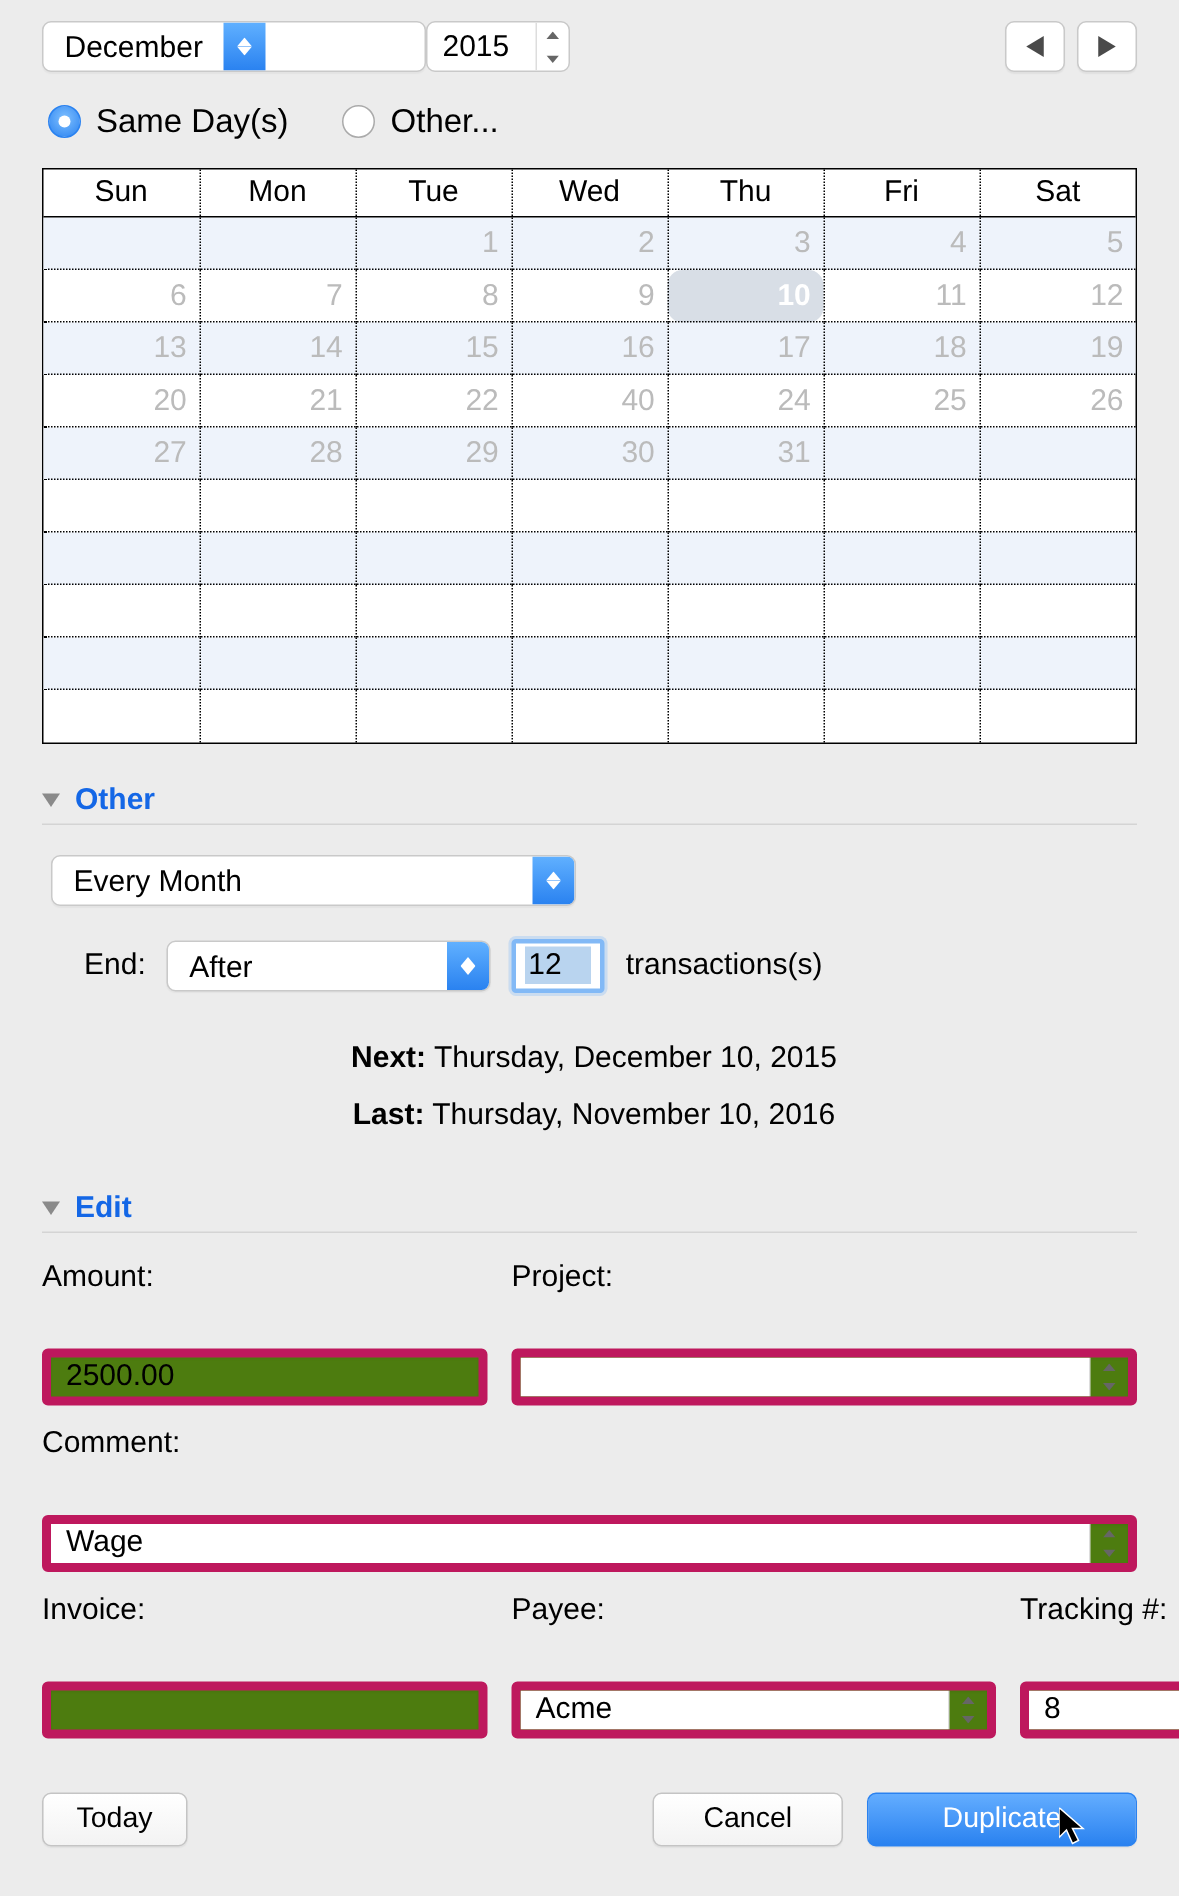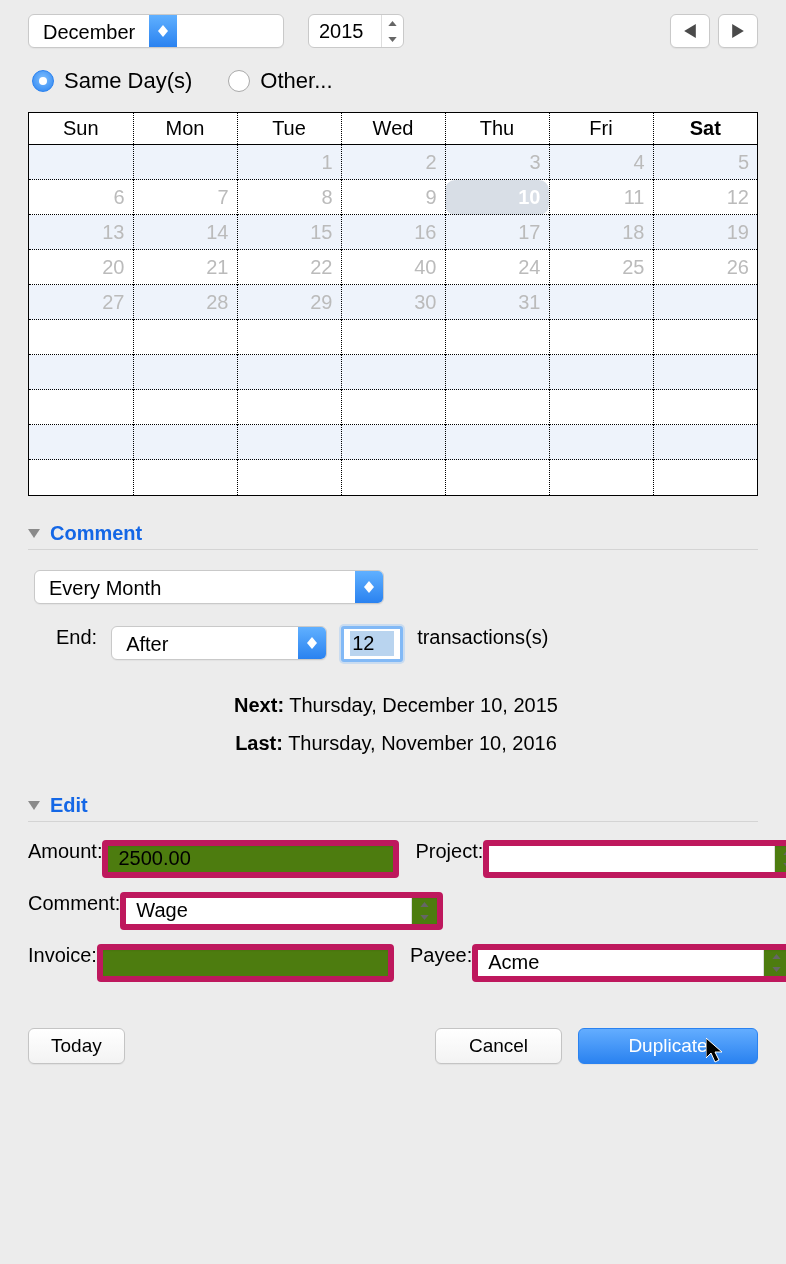--- a/index.html
+++ b/index.html
@@ -11,21 +11,21 @@
     color: #000;
   }
   .window {
     width: 786px;
     padding: 14px 28px 22px;
   }
   
   .toprow {
     display: flex;
     align-items: flex-start;
-    gap: 24px;
+    gap: 0;
   }
   .select {
     display: inline-flex;
     align-items: stretch;
     height: 34px;
     background: #fff;
     border: 1px solid #c9c9c9;
     border-radius: 6px;
     overflow: hidden;
     font-size: 20px;
@@ -84,56 +84,56 @@
     content:""; width:8px; height:8px; background:#fff; border-radius:50%;
   }
   
   .calendar-wrap { border:1px solid #000; background:#fff; }
   table.cal { border-collapse:collapse; width:100%; table-layout:fixed; }
   table.cal th {
     font-weight:400; font-size:20px; padding:4px 0;
     border-bottom:1px solid #000;
     border-right:1px dotted #000;
   }
-  table.cal th:last-child { border-right:none;font-weight:bold; }
+  table.cal th:last-child { border-right:none; }
   table.cal td {
     border-top:1px dotted #000; border-right:1px dotted #000;
     height:35px; text-align:right; padding:0 8px 0 0;
     font-size:20px; color:#bbb; vertical-align:middle;
   }
   table.cal td:last-child { border-right:none; }
   table.cal tbody tr:first-child td { border-top:none; }
   tr.tint td { background:#eef3fb; }
   td.sel { background:#d8dee6 !important; color:#fff !important; font-weight:600;border-radius:10px; }
   
   .section-head {
     display:flex; align-items:center; gap:10px;
     margin-top:26px; color:#1467e6; font-weight:700;
     border-bottom:1px solid #d4d4d4; padding-bottom:4px; font-size:20px;
   }
   .section-head .tri { color:#8a8a8a; }
   .section-head .tri svg { width:12px; height:12px; display:block; }
   
   .repeat-body { padding:20px 0 6px 6px; }
-  .endrow { display:flex; align-items:flex-start; gap:14px; margin:22px 0 0 22px; font-size:20px; }
+  .endrow { display:flex; align-items:center; gap:14px; margin:22px 0 0 22px; font-size:20px; }
   .numfield {
     display:flex; align-items:center; border:3px solid #82b9f6; border-radius:3px;
     background:#fff; height:36px; padding:0 6px;
     box-shadow: 0 0 0 2px rgba(100,170,250,.25);
   }
   .numfield input {
     border:none; outline:none; width:44px; font-size:20px; font-family:inherit;
     background: #b9d4ef;
   }
   .dates { text-align:center; font-size:20px; margin-top:24px; line-height:1.9; }
   .dates b { font-weight:700; }
   
   .edit-grid { padding-top:18px; }
   .row2 { display:flex; gap:16px; }
-  .col { flex:1; display:flex; flex-direction:row; }
+  .col { flex:1; display:flex; flex-direction:column;gap:34px; }
   .lbl { font-size:20px; margin-bottom:2px; }
   .input, .combo {
     height:38px; background:#4d7c0f; border:6px solid #be185d; border-radius:4px;
     font-size:20px; font-family:Liberation Sans, sans-serif; padding:0 10px;
     box-shadow: inset 0 1px 2px rgba(0,0,0,.06);
   }
   .combo { display:flex; align-items:stretch; padding:0; overflow:hidden; }
   .combo input { border:none; outline:none; flex:1; padding:0 10px; font-size:20px; font-family:inherit; }
   .combo .spcaps { width:26px; border-left:1px solid #ddd; display:flex; flex-direction:column; }
   .combo .spcaps div { flex:1; display:flex; align-items:center; justify-content:center; }
@@ -319,21 +319,21 @@
         </tbody>
     </table>
   </div>
 
   <div class="section-head">
     <span class="tri">
       <svg viewBox="0 0 12 12">
           <polygon points="0,2 12,2 6,11" fill="#8a8a8a"></polygon>
         </svg>
     </span>
-    <span>Comment</span>
+    <span>Other</span>
   </div>
   <div class="repeat-body">
     <div class="select" style="width:350px">
       <div class="select-label" style="flex:1">Every Month</div>
       <div class="select-caps">
         <svg viewBox="0 0 10 6">
             <polygon points="5,0 10,6 0,6" fill="#fff"></polygon>
           </svg>
         <svg viewBox="0 0 10 6">
             <polygon points="0,0 10,0 5,6" fill="#fff"></polygon>

